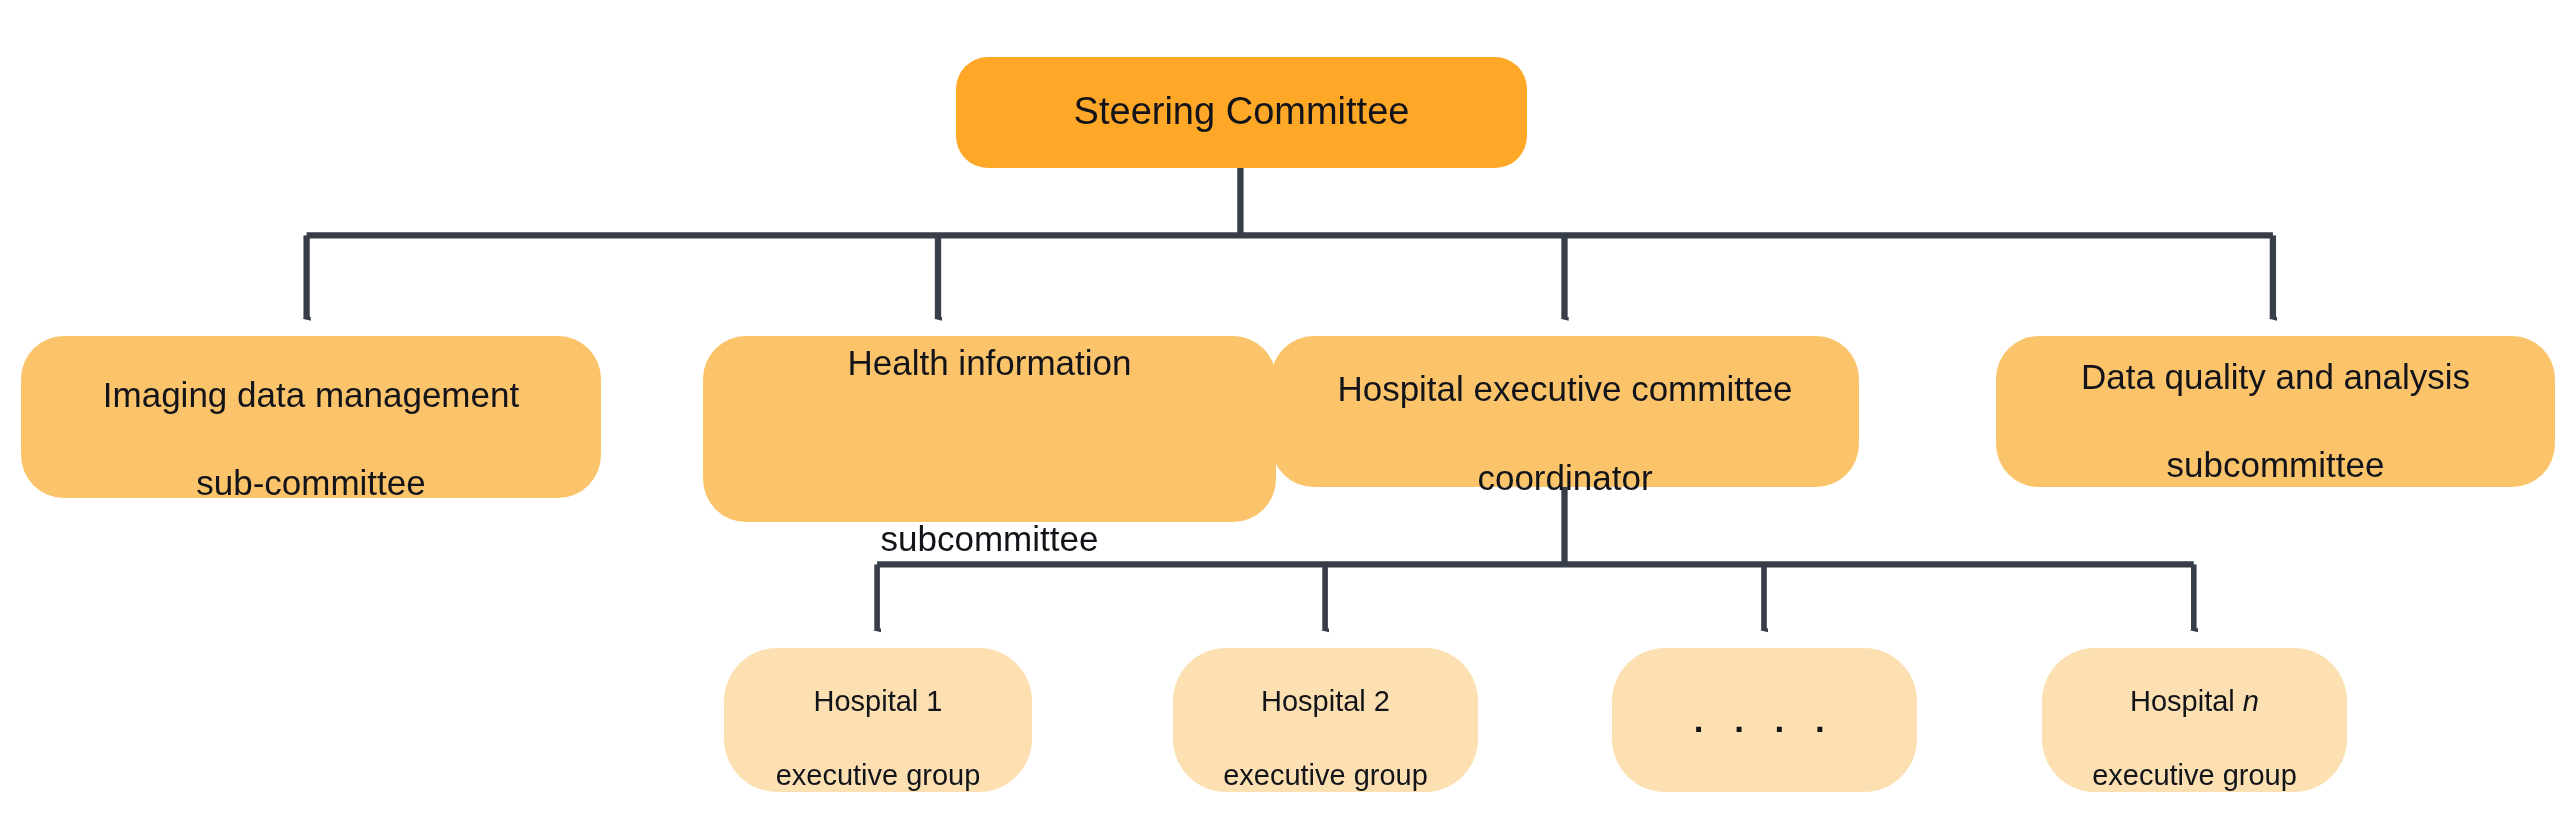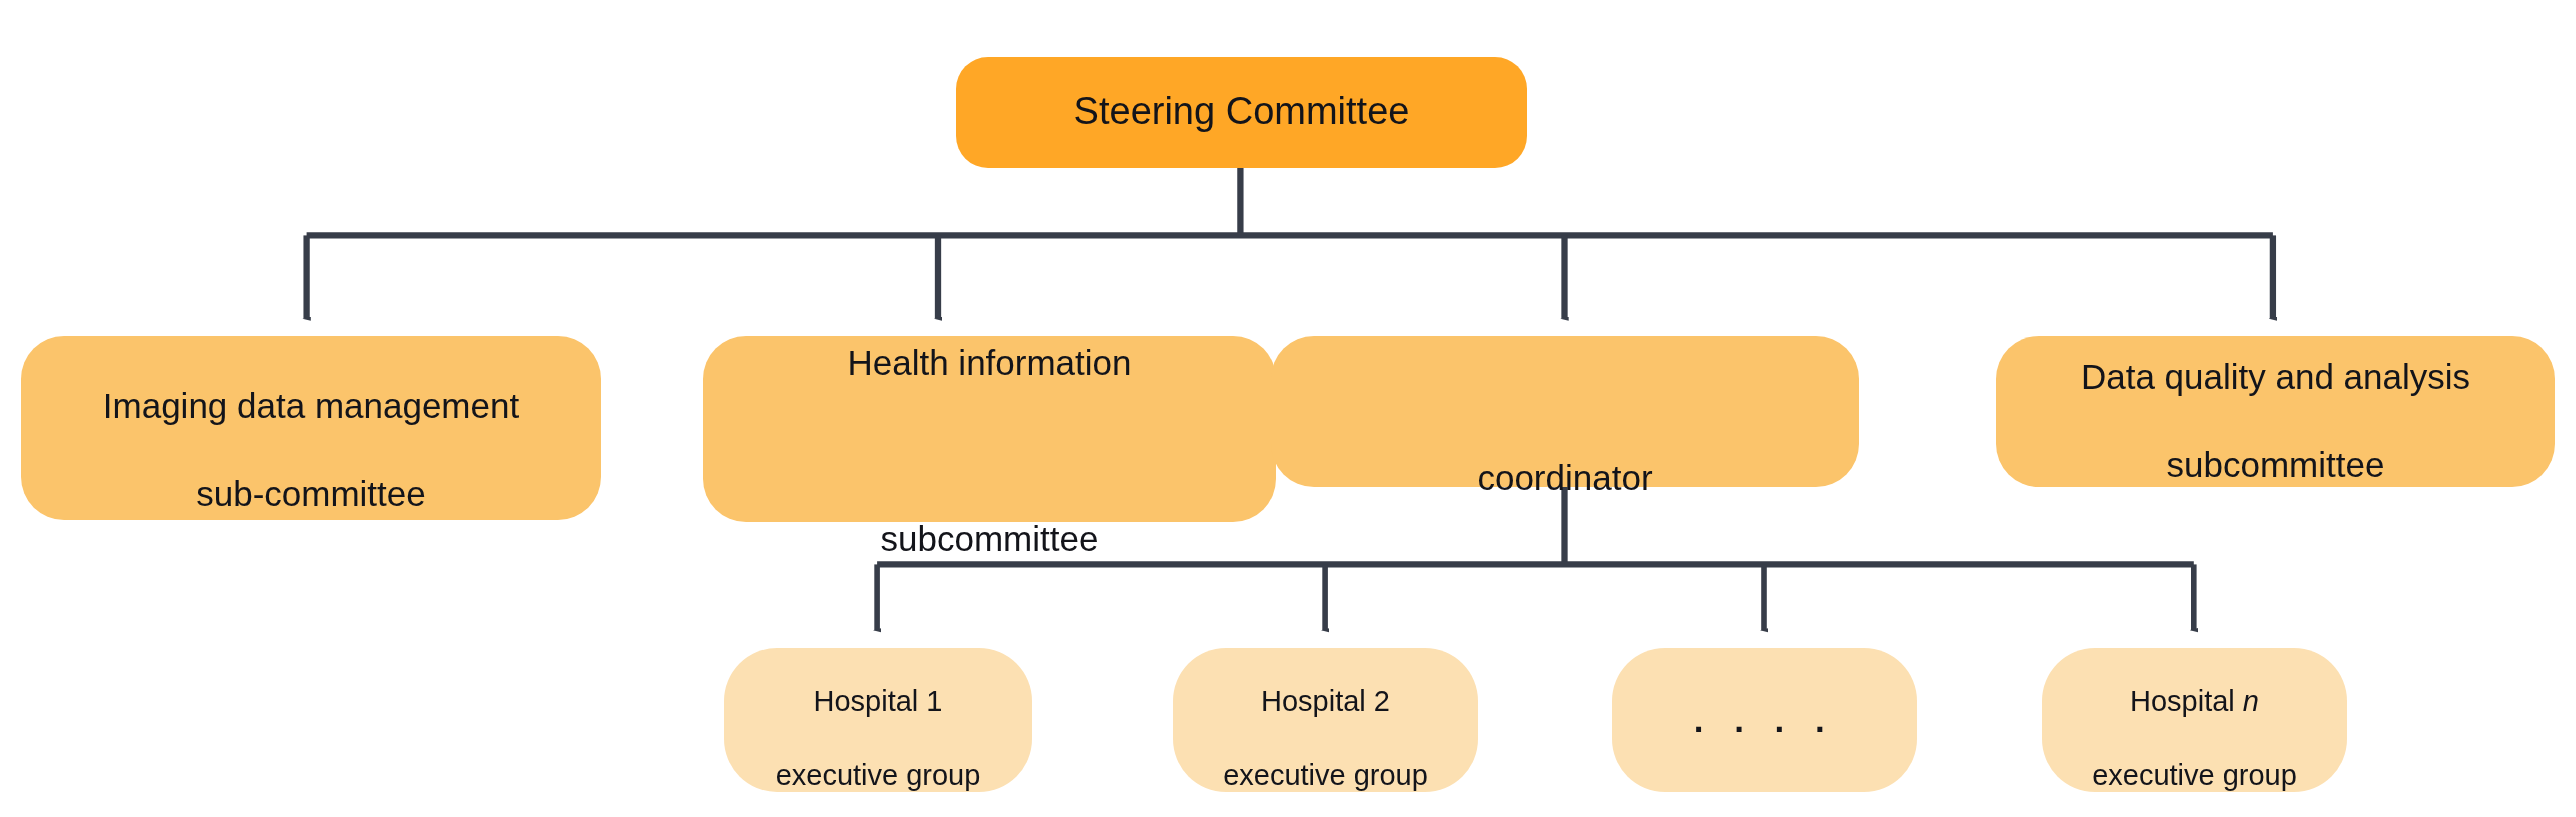--- a/index.html
+++ b/index.html
@@ -99,38 +99,38 @@
 
     <path d="M 2520 806 Q 2520 834 2520 846 L 2520 900" fill="none" stroke="#373D49" stroke-width="8" marker-end="url(#arrowhead)"></path>
 
     <path d="M 3134 806 Q 3134 834 3134 846 L 3134 900" fill="none" stroke="#373D49" stroke-width="8" marker-end="url(#arrowhead)"></path>
   </svg>
 
   <div class="node node-root" style="left:956px; top:12.6px; width:571px; height:111px;margin-top:44px;">
     <span class="node-label">Steering Committee</span>
   </div>
 
-  <div class="node node-level2" style="left:21px; top:336px; width:580px; height:184px;">
+  <div class="node node-level2" style="left:21px; top:336px; width:580px; height:162px;">
     <span class="node-label">
       <span>Imaging data management</span><br>
       <span>sub-committee</span>
     </span>
   </div>
 
   <div class="node node-level2" style="left:703px; top:336px; width:573px; height:186px;">
     <span class="node-label">
       <span>Health information</span><br>
       <br>
       <span>subcommittee</span>
     </span>
   </div>
 
   <div class="node node-level2" style="left:1271px; top:336px; width:588px; height:151px;">
     <span class="node-label">
-      <br>
+      <span>Hospital executive committee</span><br>
       <span>coordinator</span>
     </span>
   </div>
 
   <div class="node node-level2" style="left:1996px; top:336px; width:559px; height:151px;align-items:flex-end;">
     <span class="node-label">
       <span>Data quality and analysis</span><br>
       <span>subcommittee</span>
     </span>
   </div>

